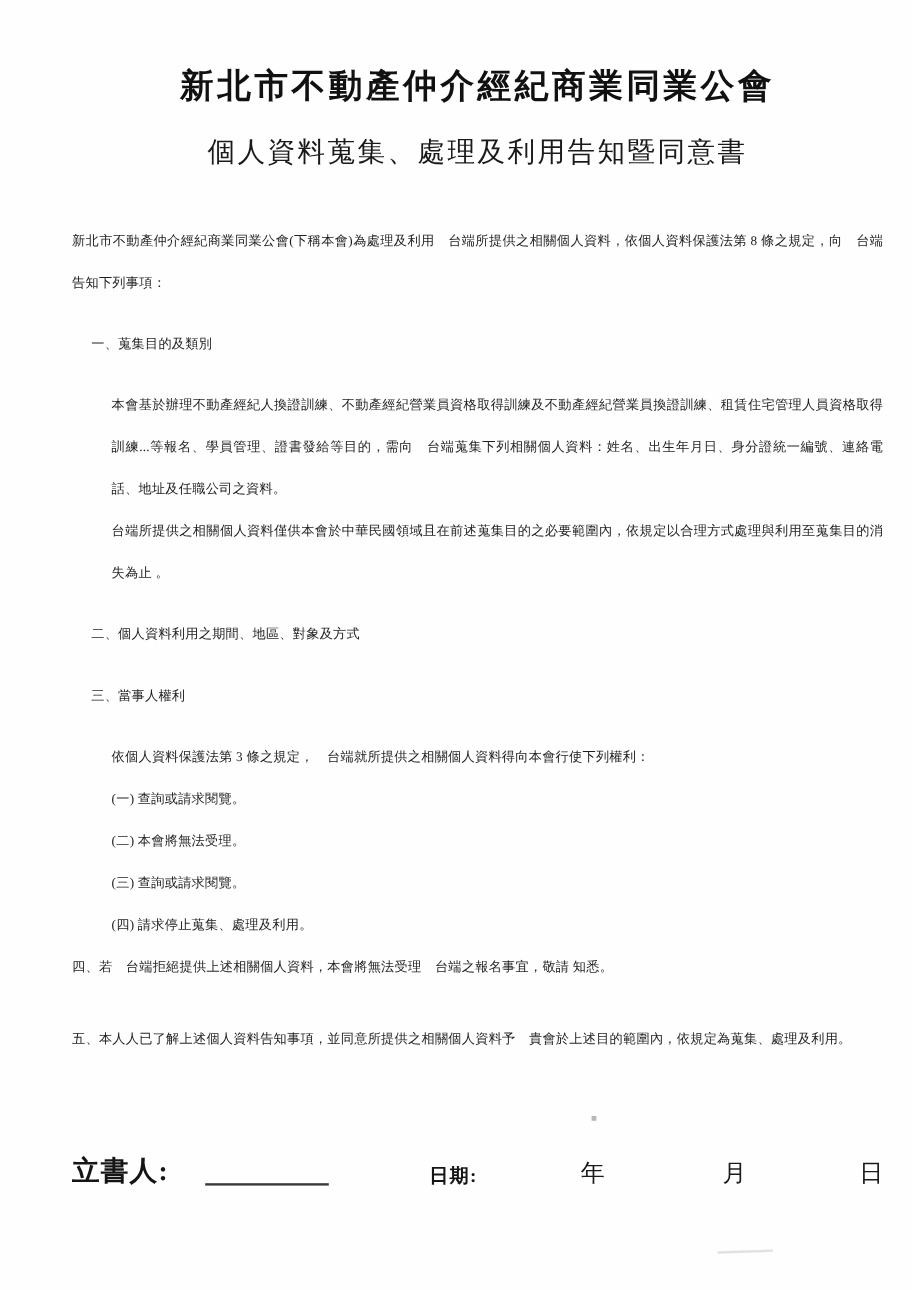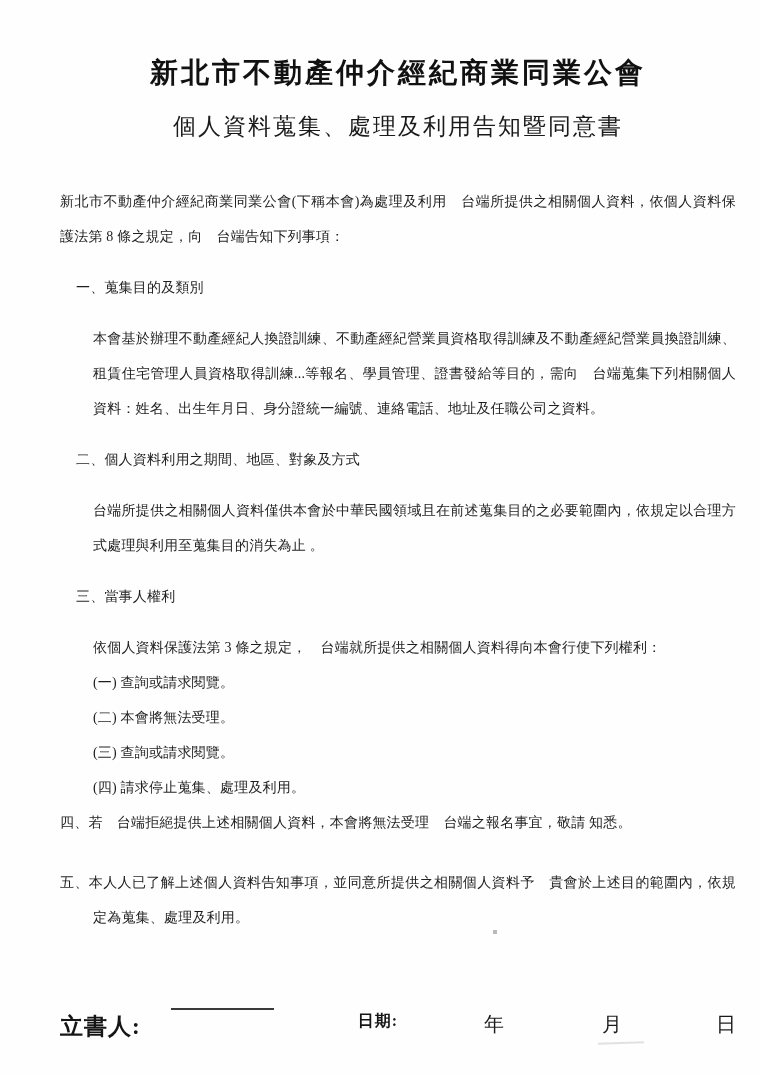--- a/index.html
+++ b/index.html
@@ -32,21 +32,21 @@
   .doc-subtitle {
     margin: 24px 0 0 0;
     font-size: 23px;
     font-weight: 400;
     text-align: center;
     letter-spacing: 2px;
     line-height: 26px;
     color: #1a1a1a;
   }
   .bodytext {
-    font-size: 14px;
+    font-size: 11px;
     line-height: 35px;
     text-align: justify;
     letter-spacing: 0.2px;
   }
   .intro {
     margin: 44px 0 0 0;
   }
   .sec-heading {
     margin: 16px;
   }
@@ -59,21 +59,21 @@
   .hanging {
     margin: 0;
     padding-left: 33px;
     text-indent: -33px;
   }
   .gap-before {
     margin-top: 25px;
   }
   .footer {
     display: flex;
-    align-items: flex-start;
+    align-items: flex-end;
     margin: 76px 0 0 0;
     white-space: nowrap;
     gap: 28px;
   }
   .signer-label {
     font-size: 23px;
     font-weight: 700;
     letter-spacing: 1px;
     color: #151515;
   }
@@ -125,22 +125,22 @@
   <div class="content">
 
     <h1 class="doc-title">新北市不動產仲介經紀商業同業公會</h1>
     <h2 class="doc-subtitle">個人資料蒐集、處理及利用告知暨同意書</h2>
 
     <p class="bodytext intro">新北市不動產仲介經紀商業同業公會(下稱本會)為處理及利用　台端所提供之相關個人資料，依個人資料保護法第 8 條之規定，向　台端告知下列事項：</p>
 
     <p class="bodytext sec-heading">一、蒐集目的及類別</p>
     <p class="bodytext sec-body">本會基於辦理不動產經紀人換證訓練、不動產經紀營業員資格取得訓練及不動產經紀營業員換證訓練、租賃住宅管理人員資格取得訓練...等報名、學員管理、證書發給等目的，需向　台端蒐集下列相關個人資料：姓名、出生年月日、身分證統一編號、連絡電話、地址及任職公司之資料。</p>
 
+    <p class="bodytext sec-body">台端所提供之相關個人資料僅供本會於中華民國領域且在前述蒐集目的之必要範圍內，依規定以合理方式處理與利用至蒐集目的消失為止 。</p>
     <p class="bodytext sec-heading">二、個人資料利用之期間、地區、對象及方式</p>
-    <p class="bodytext sec-body">台端所提供之相關個人資料僅供本會於中華民國領域且在前述蒐集目的之必要範圍內，依規定以合理方式處理與利用至蒐集目的消失為止 。</p>
 
     <p class="bodytext sec-heading">三、當事人權利</p>
     <p class="bodytext sec-body">依個人資料保護法第 3 條之規定，　台端就所提供之相關個人資料得向本會行使下列權利：</p>
     <p class="bodytext list-item">(一) 查詢或請求閱覽。</p>
     <p class="bodytext list-item">(二) 本會將無法受理。</p>
     <p class="bodytext list-item">(三) 查詢或請求閱覽。</p>
     <p class="bodytext list-item">(四) 請求停止蒐集、處理及利用。</p>
 
     <p class="bodytext hanging">四、若　台端拒絕提供上述相關個人資料，本會將無法受理　台端之報名事宜，敬請 知悉。</p>
 

